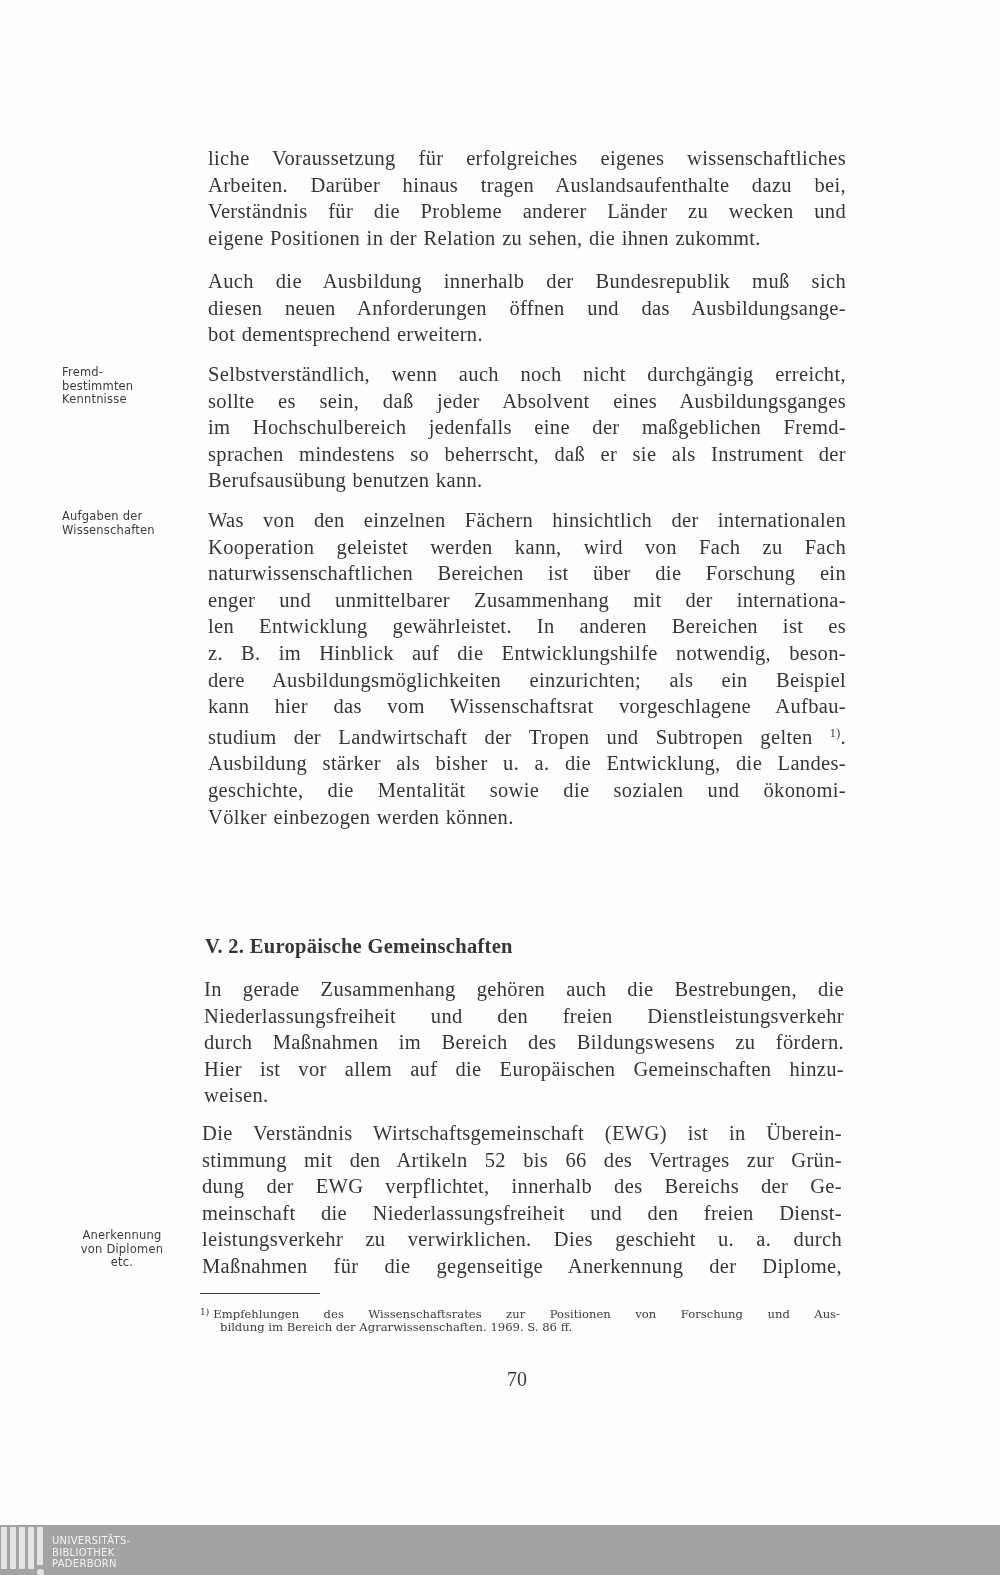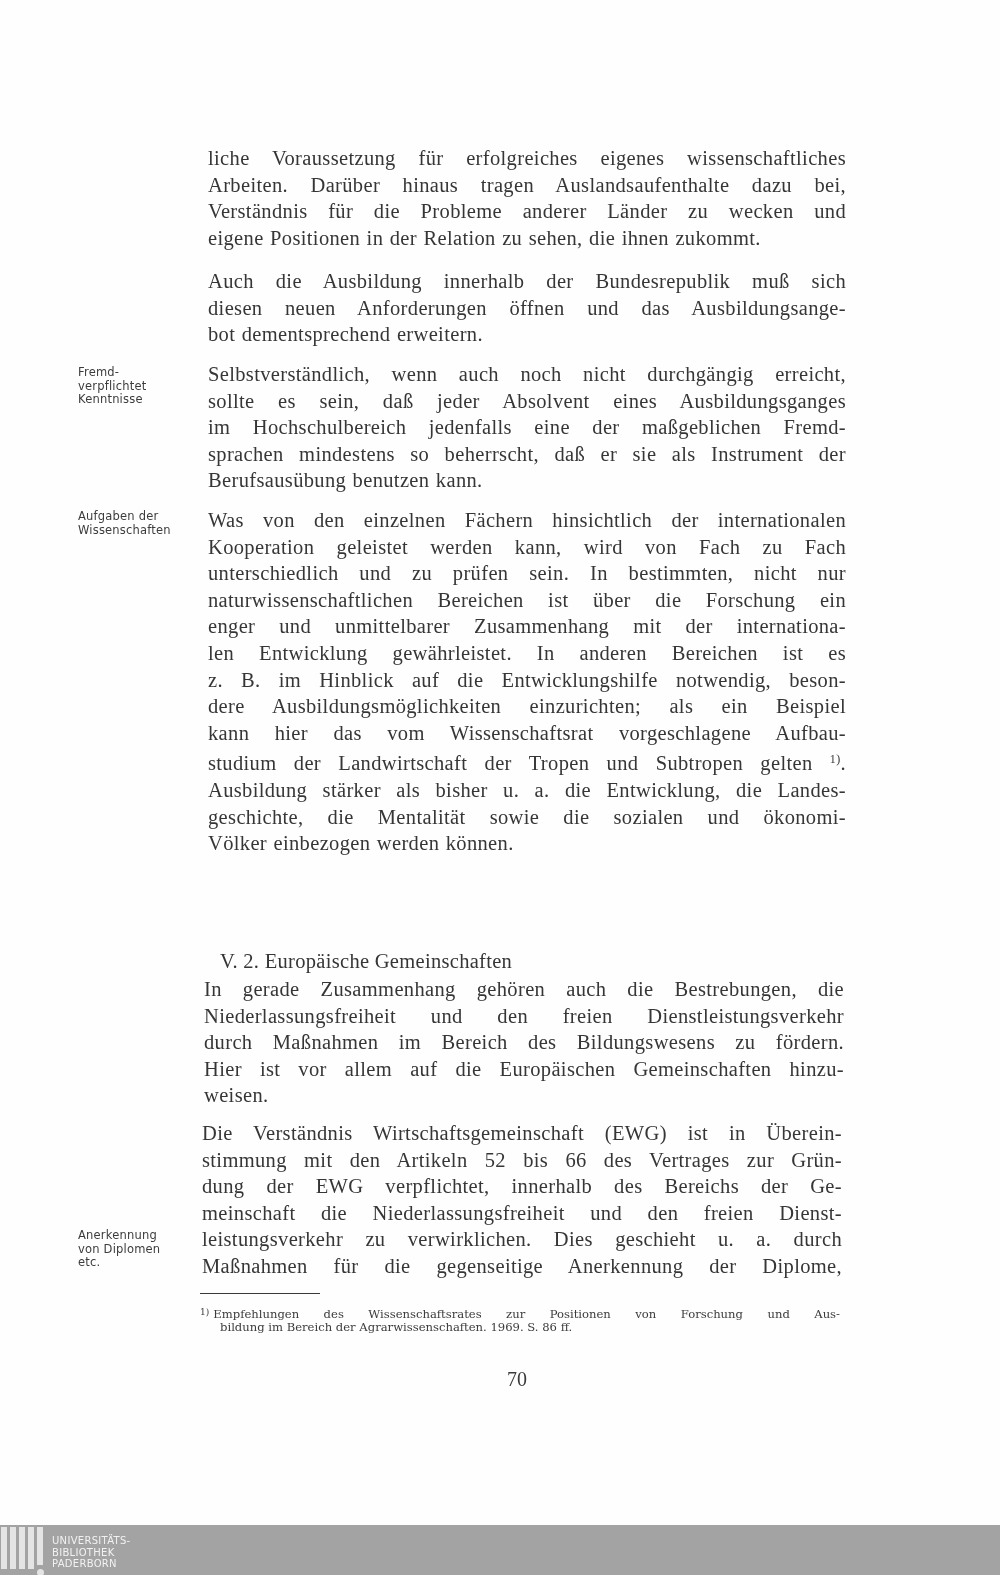--- a/index.html
+++ b/index.html
@@ -35,30 +35,30 @@
     .margin-note {
       position: absolute;
       left: 62px;
       width: 120px;
       font-family: "DejaVu Sans", sans-serif;
       font-size: 11.5px;
       line-height: 13.5px;
       color: #3c3c3c;
       letter-spacing: 0.2px;
     }
-    .margin-note span { display: block; margin-left: 16px; }
+    .margin-note span { display: block; }
     .heading {
       position: absolute;
       left: 204px;
       top: 934px;
       font-family: "Liberation Serif", serif;
       font-size: 20.5px;
       letter-spacing: 0.3px;
-      margin: 16px;
-      font-weight: normal;
+      margin: 1px;
+      font-weight: bold;
     }
     .rule {
       position: absolute;
       left: 200px;
       top: 1293px;
       width: 120px;
       height: 0;
       border-top: 1.5px solid #3a3a3a;
     }
     .footnote {
@@ -139,41 +139,40 @@
 
   <div class="para" style="top:145px;">
     <span class="ln">liche Voraussetzung für erfolgreiches eigenes wissenschaftliches</span>
     <span class="ln">Arbeiten. Darüber hinaus tragen Auslandsaufenthalte dazu bei,</span>
     <span class="ln">Verständnis für die Probleme anderer Länder zu wecken und</span>
     <span class="ln last">eigene Positionen in der Relation zu sehen, die ihnen zukommt.</span>
   </div>
 
   <div class="margin-note" style="top:366px;">
     <span>Fremd-</span>
-    <span>verpflichtet</span>
+    <span>bestimmten</span>
     <span>Kenntnisse</span>
   </div>
 
   <div class="para" style="top:361px;">
     <span class="ln">Selbstverständlich, wenn auch noch nicht durchgängig erreicht,</span>
     <span class="ln">sollte es sein, daß jeder Absolvent eines Ausbildungsganges</span>
     <span class="ln">im Hochschulbereich jedenfalls eine der maßgeblichen Fremd-</span>
     <span class="ln">sprachen mindestens so beherrscht, daß er sie als Instrument der</span>
     <span class="ln last">Berufsausübung benutzen kann.</span>
   </div>
 
   <div class="margin-note" style="top:510px;">
     <span>Aufgaben der</span>
     <span>Wissenschaften</span>
   </div>
 
   <div class="para" style="top:507px;">
     <span class="ln">Was von den einzelnen Fächern hinsichtlich der internationalen</span>
     <span class="ln">Kooperation geleistet werden kann, wird von Fach zu Fach</span>
-    <span class="ln">unterschiedlich und zu prüfen sein. In bestimmten, nicht nur</span>
     <span class="ln">naturwissenschaftlichen Bereichen ist über die Forschung ein</span>
     <span class="ln">enger und unmittelbarer Zusammenhang mit der internationa-</span>
     <span class="ln">len Entwicklung gewährleistet. In anderen Bereichen ist es</span>
     <span class="ln">z. B. im Hinblick auf die Entwicklungshilfe notwendig, beson-</span>
     <span class="ln">dere Ausbildungsmöglichkeiten einzurichten; als ein Beispiel</span>
     <span class="ln">kann hier das vom Wissenschaftsrat vorgeschlagene Aufbau-</span>
     <span class="ln"><span>studium der Landwirtschaft der Tropen und Subtropen gelten</span> <sup class="fn">1)</sup><span>.</span></span>
     <span class="ln">Ausbildung stärker als bisher u. a. die Entwicklung, die Landes-</span>
     <span class="ln">geschichte, die Mentalität sowie die sozialen und ökonomi-</span>
     <span class="ln last">Völker einbezogen werden können.</span>
@@ -182,21 +181,21 @@
   <h2 class="heading">V. 2. Europäische Gemeinschaften</h2>
 
   <div class="para" style="top:976px; left:204px; width:640px;">
     <span class="ln">In gerade Zusammenhang gehören auch die Bestrebungen, die</span>
     <span class="ln">Niederlassungsfreiheit und den freien Dienstleistungsverkehr</span>
     <span class="ln">durch Maßnahmen im Bereich des Bildungswesens zu fördern.</span>
     <span class="ln">Hier ist vor allem auf die Europäischen Gemeinschaften hinzu-</span>
     <span class="ln last">weisen.</span>
   </div>
 
-  <div class="margin-note" style="top:1229px;">
+  <div class="margin-note" style="top:1229px;text-align:center;">
     <span>Anerkennung</span>
     <span>von Diplomen</span>
     <span>etc.</span>
   </div>
 
   <div class="para" style="top:1120px; left:202px; width:640px;">
     <span class="ln">Die Verständnis Wirtschaftsgemeinschaft (EWG) ist in Überein-</span>
     <span class="ln">stimmung mit den Artikeln 52 bis 66 des Vertrages zur Grün-</span>
     <span class="ln">dung der EWG verpflichtet, innerhalb des Bereichs der Ge-</span>
     <span class="ln">meinschaft die Niederlassungsfreiheit und den freien Dienst-</span>

